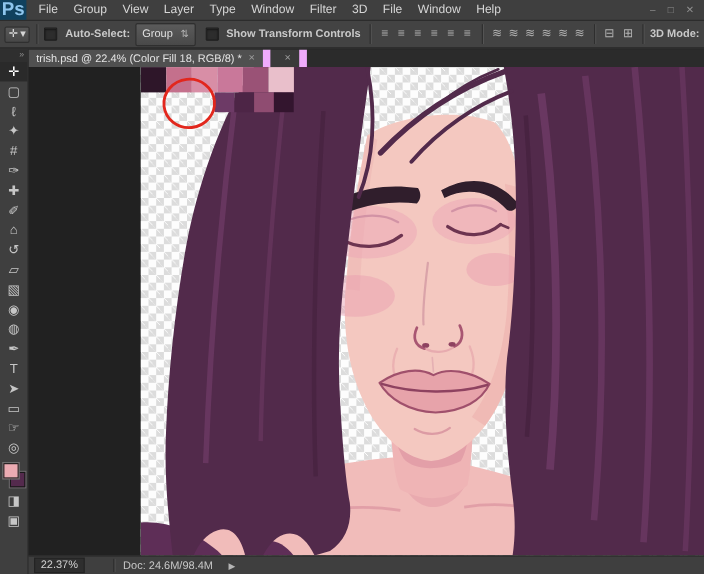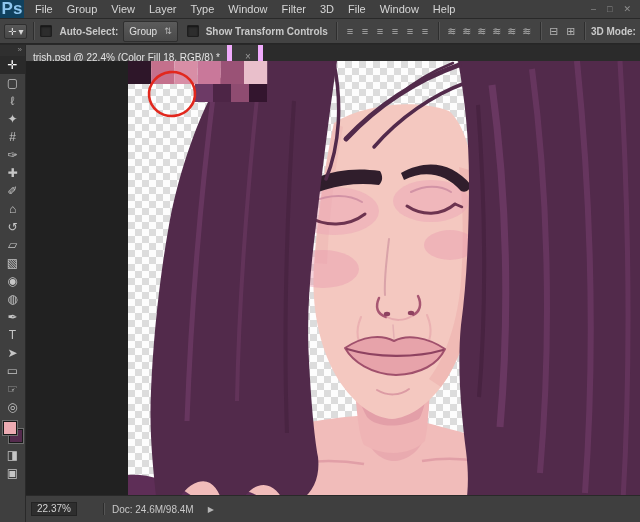--- a/index.html
+++ b/index.html
@@ -39,35 +39,35 @@
   .tool{width:25px;height:18px;color:#c6c6c6;font-size:12px;line-height:18px;text-align:center;}
   .tool.active{background:#2a2a2a;color:#ffffff;}
   .color-chips{position:relative;width:25px;height:27px;margin-top:3px;flex:none;}
   .chip{position:absolute;width:12px;height:12px;border:1px solid #191919;box-shadow:0 0 0 1px #6e6e6e;}
   .chip.fg{left:3px;top:2px;z-index:2;}
   .chip.bg{left:9px;top:10px;z-index:1;}
   
   .tab-bar{position:absolute;top:45px;left:26px;right:0;height:16px;background:#2b2b2b;
     display:flex;align-items:stretch;font-size:10px;white-space:nowrap;overflow:hidden;}
   .tab{display:flex;align-items:center;padding:7px 7px;background:#3a3a3a;color:#a6a6a6;
-    border-right:5px solid #f0abfc;flex-direction:column;}
+    border-right:7px solid #f0abfc;}
   .tab.active{background:#505050;color:#e4e4e4;}
   .tab-label{pointer-events:none;}
   .tab-close{margin-left:6px;font-size:10px;color:#9b9b9b;line-height:10px;}
   
   .viewport{position:absolute;top:61px;left:26px;right:0;bottom:17px;background:#212121;overflow:hidden;}
   .canvas{position:absolute;left:102px;top:0;width:512px;height:444px;
     background-color:#fdfdfd;
     background-image:
       linear-gradient(45deg,#dcdcdc 25%,transparent 25%,transparent 75%,#dcdcdc 75%),
       linear-gradient(45deg,#dcdcdc 25%,transparent 25%,transparent 75%,#dcdcdc 75%);
     background-size:14px 14px;background-position:0 0,7px 7px;}
   .canvas svg{position:absolute;left:0;top:0;}
   
-  .status-bar{position:absolute;left:26px;right:0;bottom:0;height:27px;background:#3f3f3f;
+  .status-bar{position:absolute;left:26px;right:0;bottom:0;height:17px;background:#3f3f3f;
     border-top:1px solid #292929;display:flex;align-items:center;font-size:10px;color:#c8c8c8;
     padding-left:5px;box-sizing:border-box;white-space:nowrap;}
   .zoom-box{background:#2e2e2e;border:1px solid #232323;padding:0 5px;height:12px;line-height:12px;
     margin-right:26px;color:#d2d2d2;}
   .status-sep{width:1px;height:12px;background:#2c2c2c;box-shadow:1px 0 0 #555;margin-right:8px;}
   .doc-info{margin-right:14px;}
   .flyout{color:#b5b5b5;font-size:8px;}
 </style>
 </head>
 <body>

